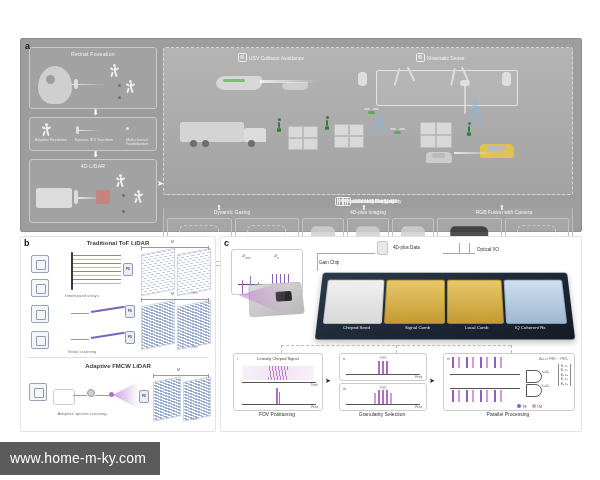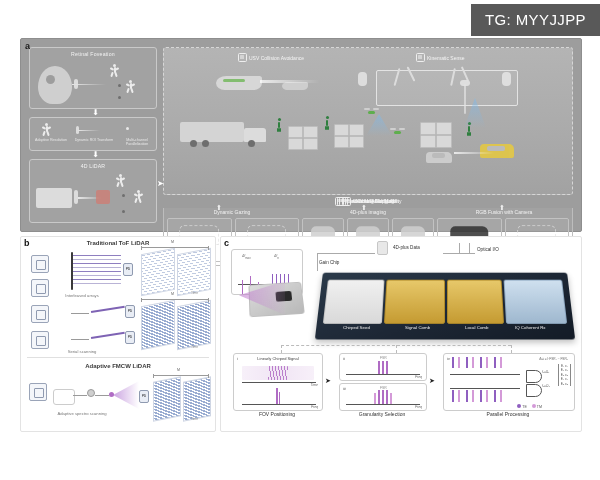--- a/index.html
+++ b/index.html
@@ -767,15 +767,15 @@
         </span>
         <span>
           <i style="background:#d49ad8;"></i>
           <span>TM</span>
         </span>
       </div>
     </div>
     <div class="cbox-cap" style="left:222px;top:174px;width:130px;position:absolute;">Parallel Processing</div>
   </div>
 
-  <div id="tg-badge">TG: MYYJJPP</div>
+  <div id="site-watermark">www.home-m-ky.com</div>
 
 </div>
 
 </body></html>

